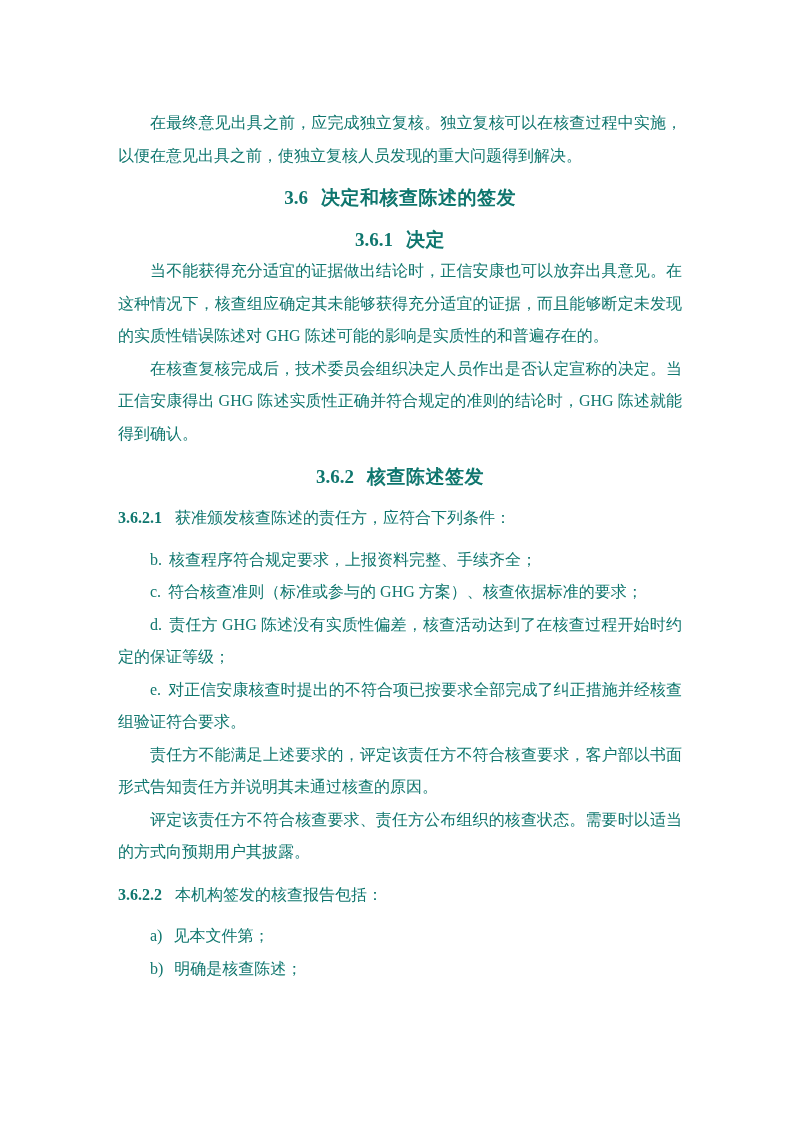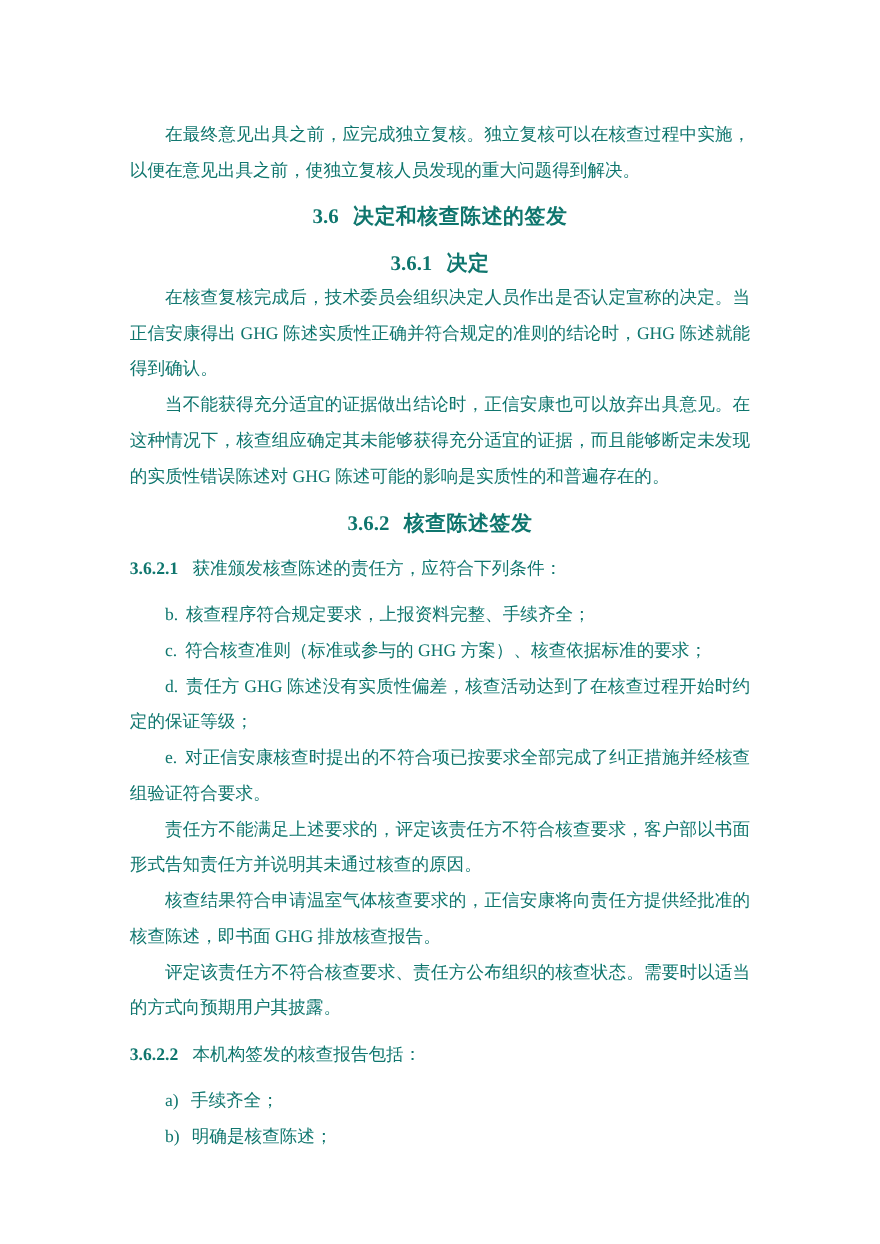--- a/index.html
+++ b/index.html
@@ -88,23 +88,23 @@
     <p class="body">在最终意见出具之前，应完成独立复核。独立复核可以在核查过程中实施，以便在意见出具之前，使独立复核人员发现的重大问题得到解决。</p>
 
     <h2 class="h2">
       <span class="num">3.6</span><span class="ttl">决定和核查陈述的签发</span>
     </h2>
 
     <h3 class="h3">
       <span class="num">3.6.1</span><span class="ttl">决定</span>
     </h3>
 
+    <p class="body">当不能获得充分适宜的证据做出结论时，正信安康也可以放弃出具意见。在这种情况下，核查组应确定其未能够获得充分适宜的证据，而且能够断定未发现的实质性错误陈述对 GHG 陈述可能的影响是实质性的和普遍存在的。</p>
+
     <p class="body mt4">在核查复核完成后，技术委员会组织决定人员作出是否认定宣称的决定。当正信安康得出 GHG 陈述实质性正确并符合规定的准则的结论时，GHG 陈述就能得到确认。</p>
-
-    <p class="body">当不能获得充分适宜的证据做出结论时，正信安康也可以放弃出具意见。在这种情况下，核查组应确定其未能够获得充分适宜的证据，而且能够断定未发现的实质性错误陈述对 GHG 陈述可能的影响是实质性的和普遍存在的。</p>
 
     <h3 class="h3">
       <span class="num">3.6.2</span><span class="ttl">核查陈述签发</span>
     </h3>
 
     <p class="h4">
       <span class="num">3.6.2.1</span><span>获准颁发核查陈述的责任方，应符合下列条件：</span>
     </p>
 
     <p class="list-item">
@@ -115,29 +115,28 @@
     </p>
     <p class="list-item">
       <span class="marker">d.</span><span>责任方 GHG 陈述没有实质性偏差，核查活动达到了在核查过程开始时约定的保证等级；</span>
     </p>
     <p class="list-item">
       <span class="marker">e.</span><span>对正信安康核查时提出的不符合项已按要求全部完成了纠正措施并经核查组验证符合要求。</span>
     </p>
 
     <p class="body">责任方不能满足上述要求的，评定该责任方不符合核查要求，客户部以书面形式告知责任方并说明其未通过核查的原因。</p>
 
-    <p class="body">核查结果符合申请温室气体核查要求的，正信安康将向责任方提供经批准的核查陈述，即书面 GHG 排放核查报告。</p>
 
     <p class="body">评定该责任方不符合核查要求、责任方公布组织的核查状态。需要时以适当的方式向预期用户其披露。</p>
 
     <p class="h4">
       <span class="num">3.6.2.2</span><span>本机构签发的核查报告包括：</span>
     </p>
 
     <p class="list-item">
-      <span class="marker-wide">a)</span><span>手续齐全；</span>
+      <span class="marker-wide">a)</span><span>见本文件第；</span>
     </p>
     <p class="list-item">
       <span class="marker-wide">b)</span><span>明确是核查陈述；</span>
     </p>
 
   </div>
 </div>
 
 </body></html>

